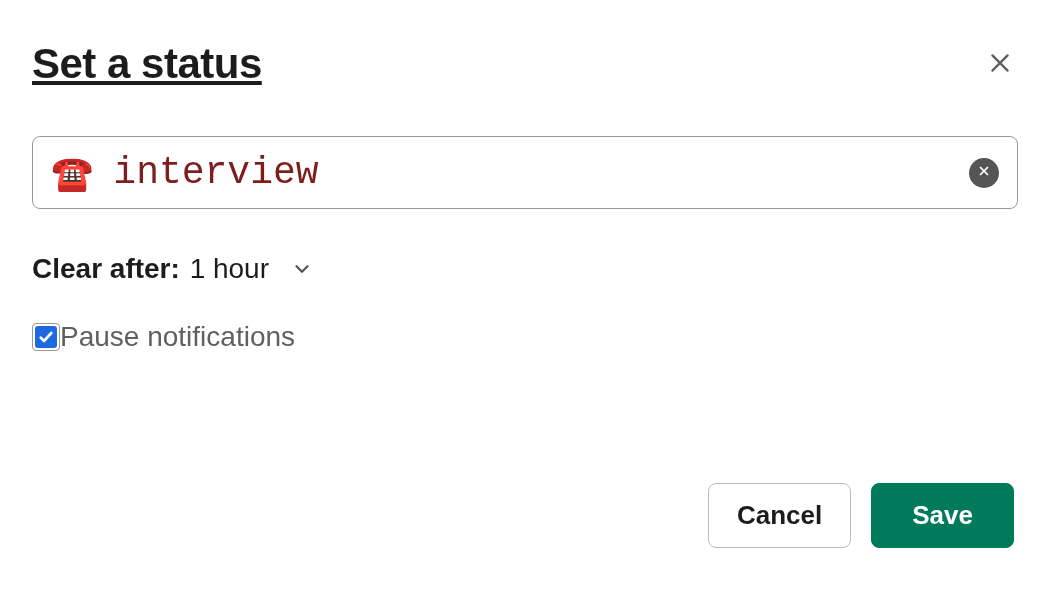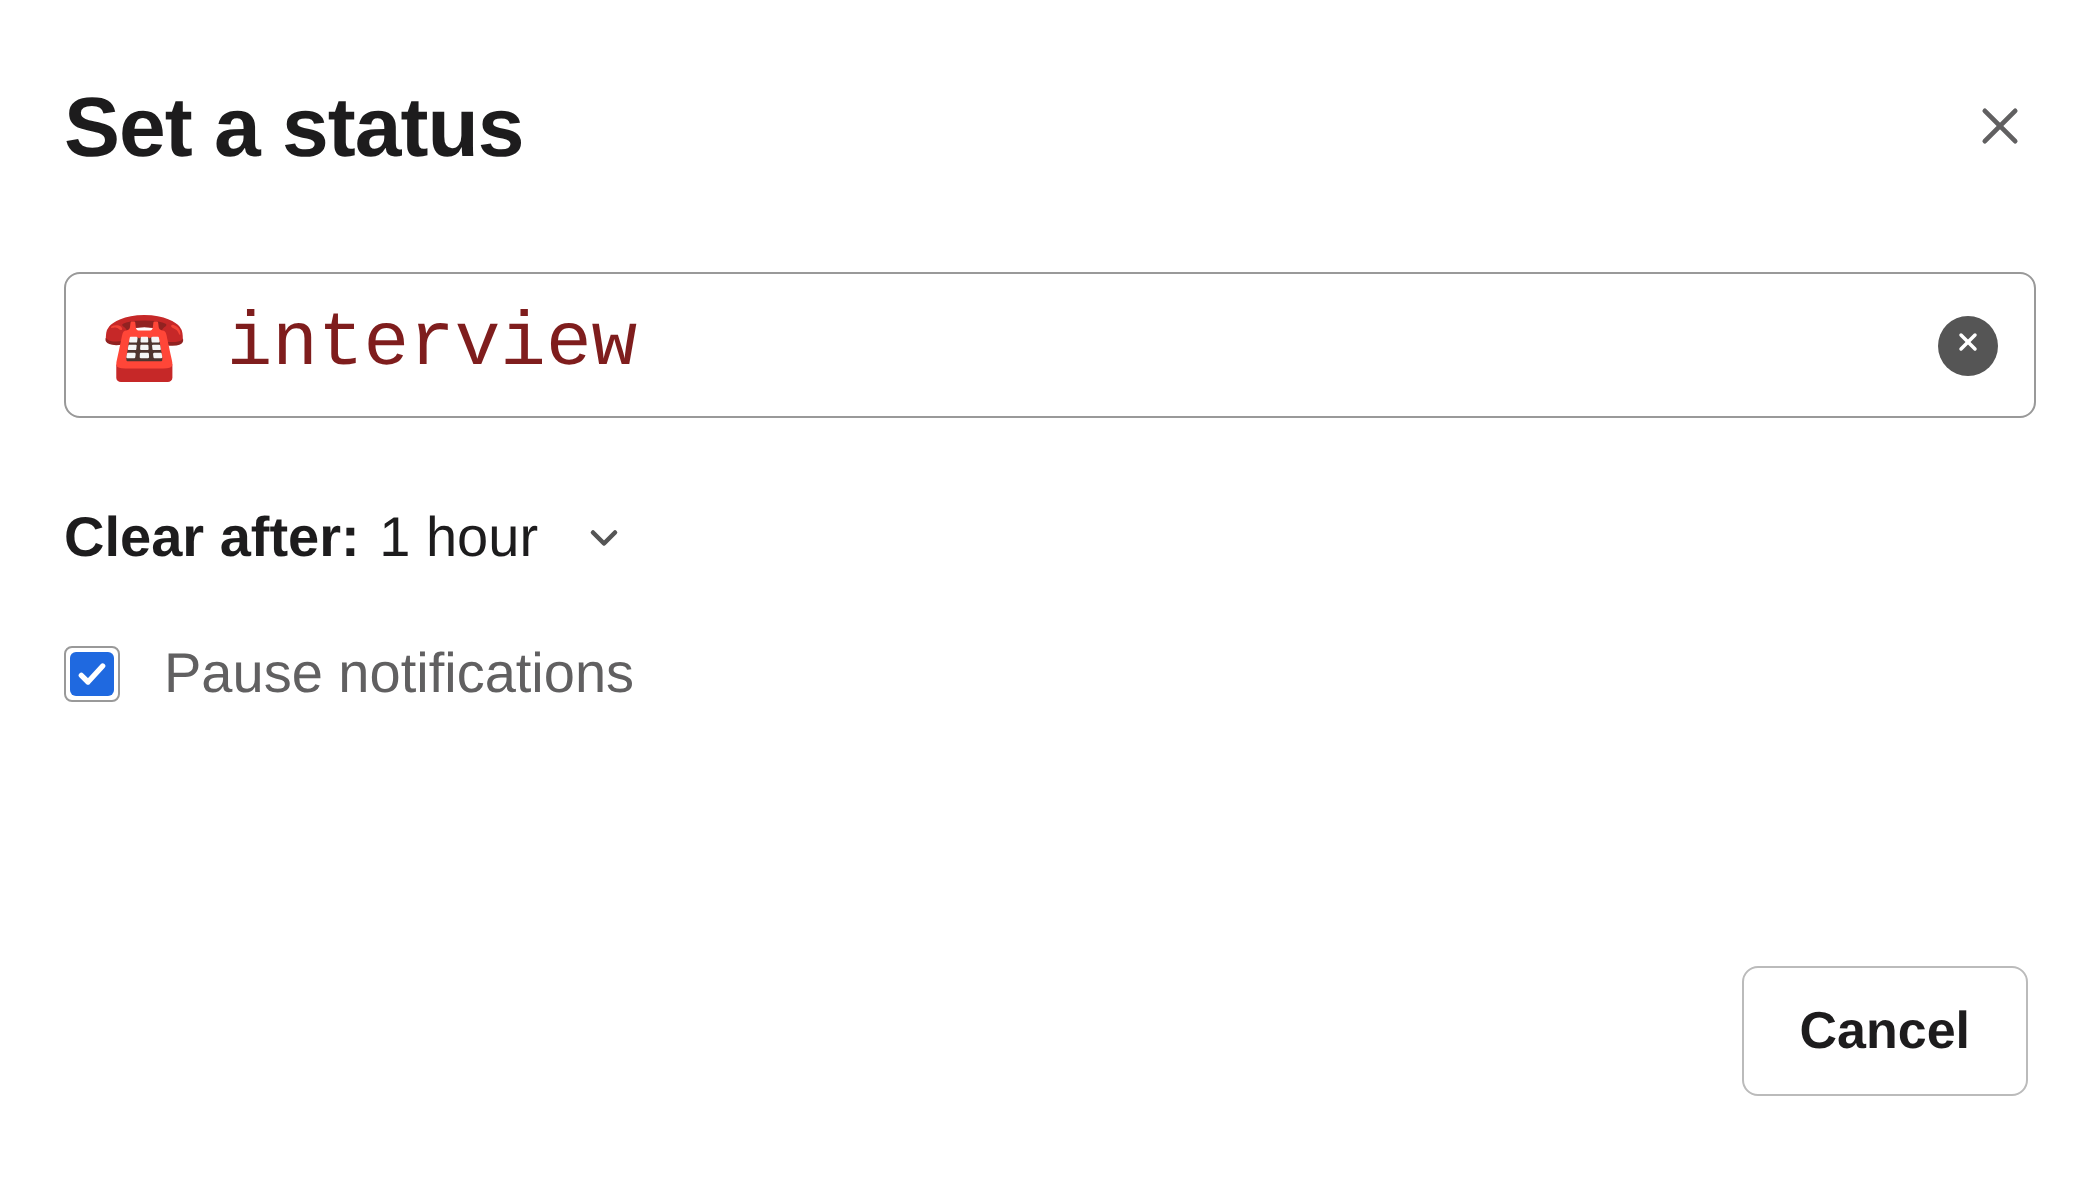--- a/index.html
+++ b/index.html
@@ -18,20 +18,21 @@
     .header-row {
       display: flex;
       justify-content: space-between;
       align-items: center;
       margin-bottom: 48px;
     }
     .dialog-title {
       font-size: 42px;
       font-weight: 900;
       letter-spacing: -0.5px;
+      text-decoration: underline;
     }
     .close-btn {
       width: 36px;
       height: 36px;
       display: flex;
       align-items: center;
       justify-content: center;
       cursor: pointer;
       background: none;
       border: none;
@@ -99,21 +100,20 @@
       display: inline-flex;
       color: #555;
     }
     .chevron svg {
       width: 22px;
       height: 22px;
     }
     .pause-row {
       display: flex;
       align-items: center;
-      gap: 22px;
     }
     .checkbox-wrap {
       width: 28px;
       height: 28px;
       border: 1px solid #999;
       border-radius: 4px;
       background: #fff;
       display: flex;
       align-items: center;
       justify-content: center;
@@ -211,13 +211,14 @@
       <svg viewBox="0 0 24 24" fill="none" stroke="#fff" stroke-width="4" stroke-linecap="round" stroke-linejoin="round">
         <polyline points="4 13 9 18 20 6"></polyline>
       </svg>
     </div>
   </div>
   <span class="pause-label">Pause notifications</span>
 </div>
 
 <div class="footer-row">
   <button class="btn btn-cancel">Cancel</button>
+  <button class="btn btn-save">Save</button>
 </div>
 
 </body></html>

